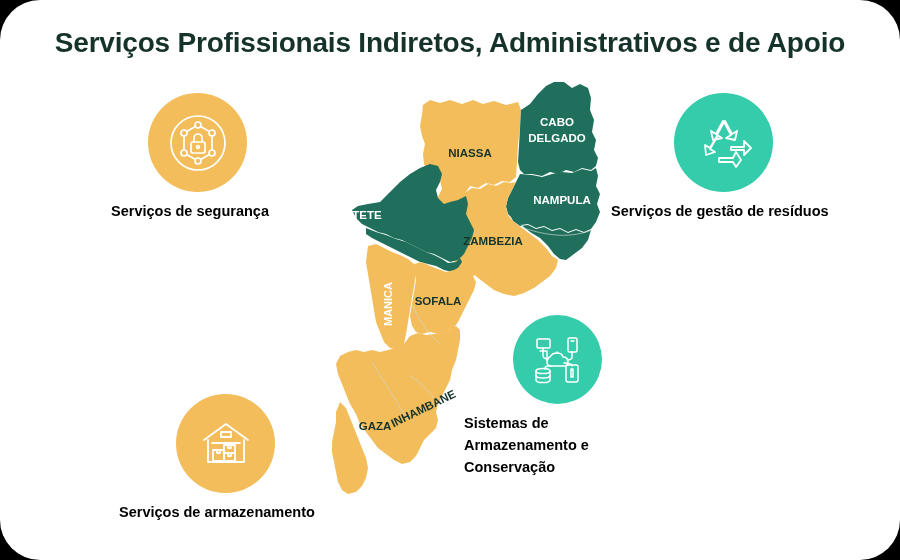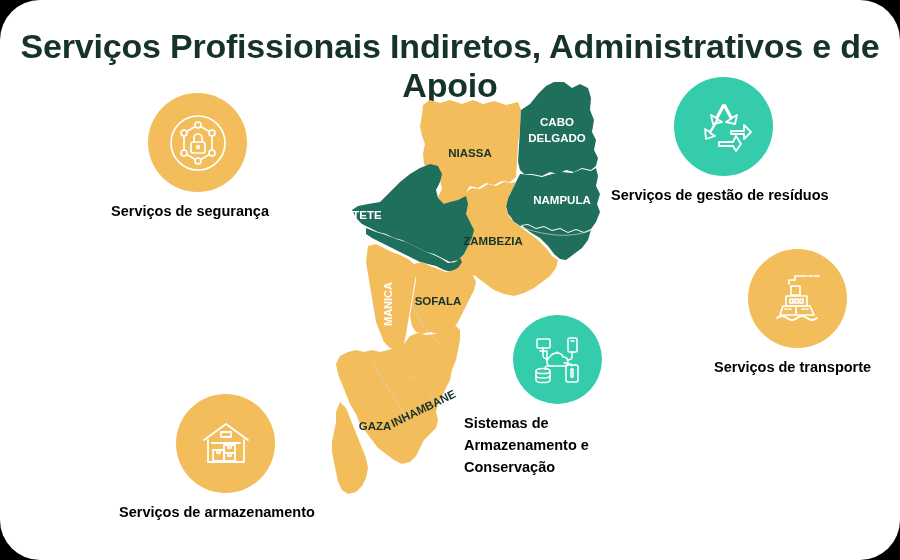--- a/index.html
+++ b/index.html
@@ -20,21 +20,21 @@
     background: #ffffff;
     border-radius: 40px;
     overflow: hidden;
   }
   #page-title {
     position: absolute;
     top: 27px;
     left: 0;
     width: 900px;
     text-align: center;
-    font-size: 34px;
+    font-size: 28px;
     font-weight: bold;
     letter-spacing: -0.2px;
     color: #16332b;
     font-family: "Liberation Sans", sans-serif;
   }
   .map-wrap {
     position: absolute;
     left: 280px;
     top: 82px;
     width: 350px;
@@ -161,52 +161,34 @@
         <circle cx="17" cy="41" r="3" fill="#f2bd5a"></circle>
         <circle cx="17" cy="21" r="3" fill="#f2bd5a"></circle>
         <rect x="24" y="30" width="14" height="11" rx="2"></rect>
         <path d="M27 30 L27 26 A4 4 0 0 1 35 26 L35 30"></path>
         <circle cx="31" cy="35" r="1.4"></circle>
       </svg>
     </div>
     <div class="node-label" style="left:-37px; top:107px; width:173px;">Serviços de segurança</div>
   </div>
 
-  <div class="node" style="left:674px; top:77px;">
+  <div class="node" style="left:674px; top:93px;">
     <div class="circle" style="width:99px; height:99px; background:#35ccab;">
       <svg width="58" height="58" viewBox="0 0 58 58" fill="none" stroke="#ffffff" stroke-width="1.8" stroke-linecap="round" stroke-linejoin="round">
         <path d="M29 8 L36 21 L31 24 L40 26 L42 17 L37 20 L30 7 Z"></path>
         <path d="M22 22 L15 34 L10 31 L11 41 L20 38 L15 35 L22 23 Z"></path>
         <path d="M36 33 L49 33 L49 27 L56 34 L49 41 L49 36 L36 36 Z"></path>
         <path d="M29 8 L22 21 L27 24 L18 26 L16 17 L21 20 L28 7 Z"></path>
         <path d="M24 44 L38 44 L41 38 L46 46 L41 53 L38 48 L24 48 Z"></path>
       </svg>
     </div>
     <div class="node-label" style="left:-63px; top:107px; width:225px;">Serviços de gestão de resíduos</div>
   </div>
 
 
-  <div class="node" style="left:748px; top:249px;">
-    <div class="circle" style="width:99px; height:99px; background:#f2bd5a;">
-      <svg width="62" height="62" viewBox="0 0 62 62" fill="none" stroke="#ffffff" stroke-width="1.7" stroke-linecap="round" stroke-linejoin="round">
-        <path d="M22 16 L22 12 L28 12 L28 8 L36 8 L40 8"></path>
-        <path d="M42 8 L46 8 M48 8 L52 8"></path>
-        <rect x="24" y="18" width="9" height="9"></rect>
-        <rect x="19" y="28" width="21" height="10"></rect>
-        <rect x="23" y="31" width="3" height="4"></rect>
-        <rect x="28" y="31" width="3" height="4"></rect>
-        <rect x="33" y="31" width="3" height="4"></rect>
-        <path d="M13 47 L16 38 L43 38 L47 47 Z"></path>
-        <line x1="29" y1="38" x2="29" y2="47"></line>
-        <path d="M18 41 L20 41 M22 41 L24 41 M35 41 L37 41 M39 41 L41 41"></path>
-        <path d="M10 50 Q15 46 20 50 T30 50 T40 50 T50 50"></path>
-      </svg>
-    </div>
-    <div class="node-label" style="left:-34px; top:107px; width:167px;">Serviços de transporte</div>
-  </div>
 
   <div class="node" style="left:513px; top:315px;">
     <div class="circle" style="width:89px; height:89px; background:#35ccab;">
       <svg width="56" height="56" viewBox="0 0 56 56" fill="none" stroke="#ffffff" stroke-width="1.5" stroke-linecap="round" stroke-linejoin="round">
         <rect x="7" y="7" width="13" height="9" rx="1"></rect>
         <line x1="13" y1="16" x2="13" y2="19"></line>
         <line x1="10" y1="19" x2="16" y2="19"></line>
         <rect x="38" y="6" width="9" height="14" rx="1.5"></rect>
         <line x1="41" y1="9" x2="44" y2="9"></line>
         <path d="M20 25 Q22 21 27 21 Q32 21 33 25 Q38 25 38 30 Q38 34 34 34 L21 34 Q17 34 17 30 Q17 26 20 25 Z"></path>

